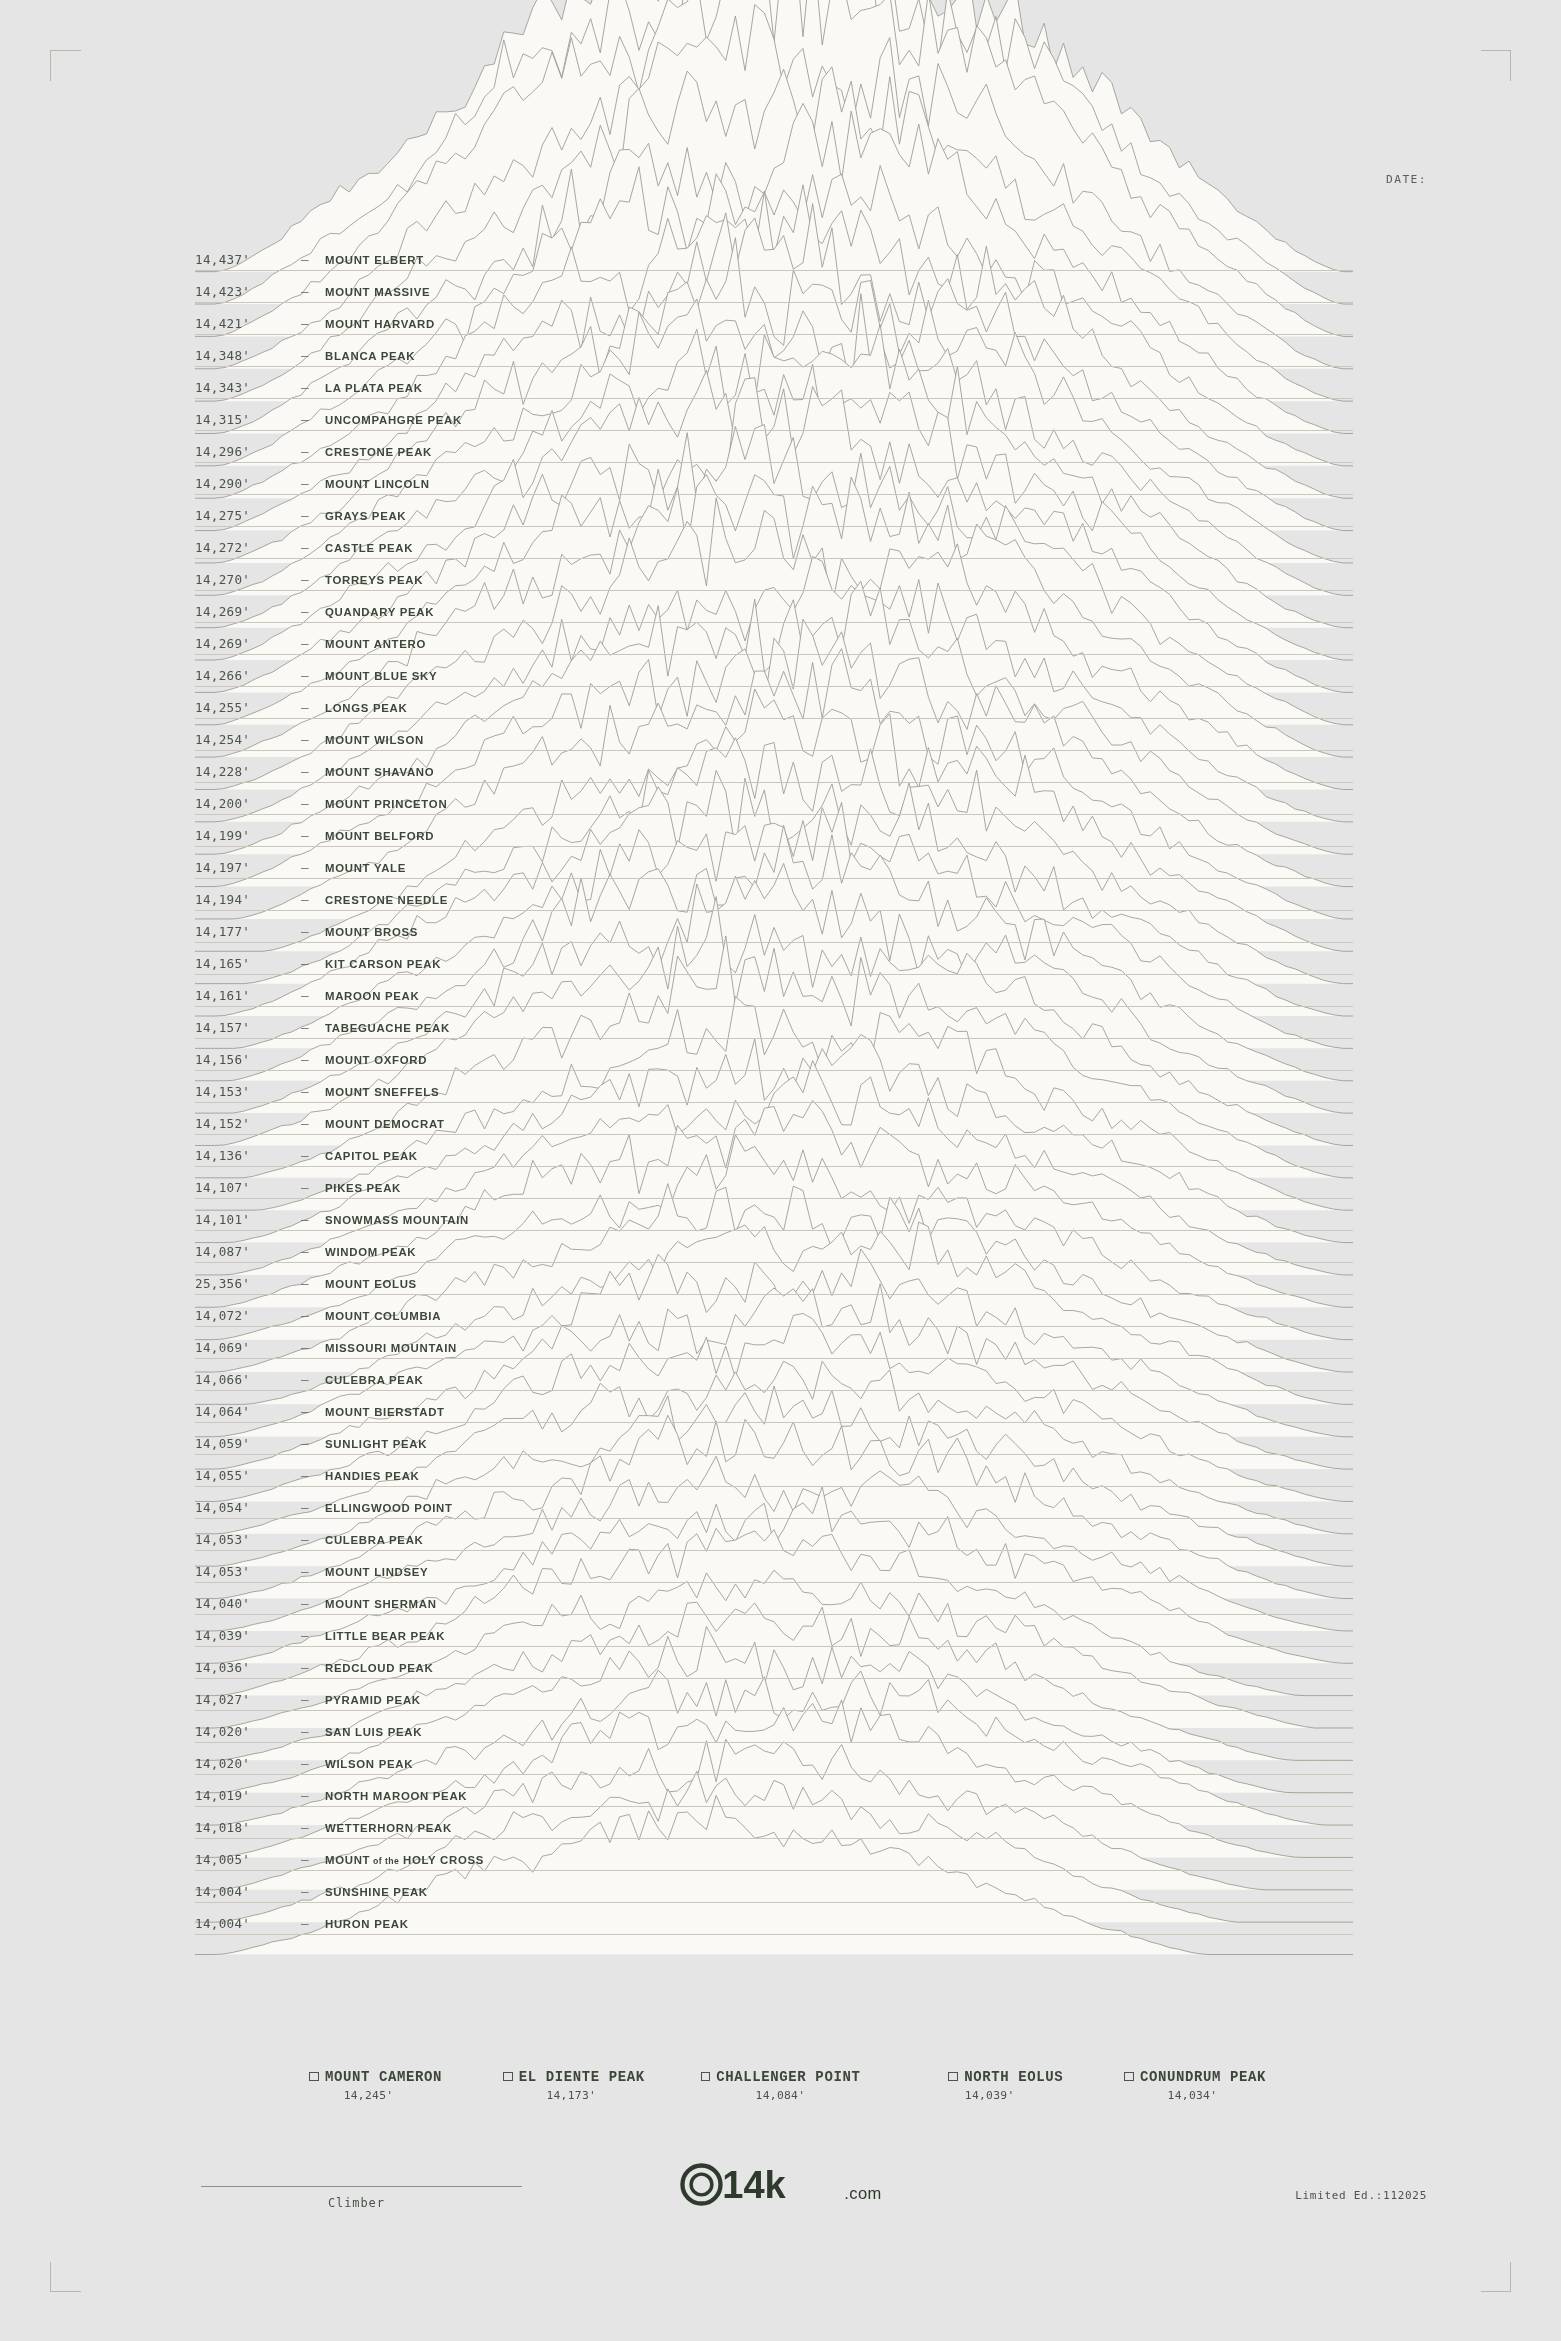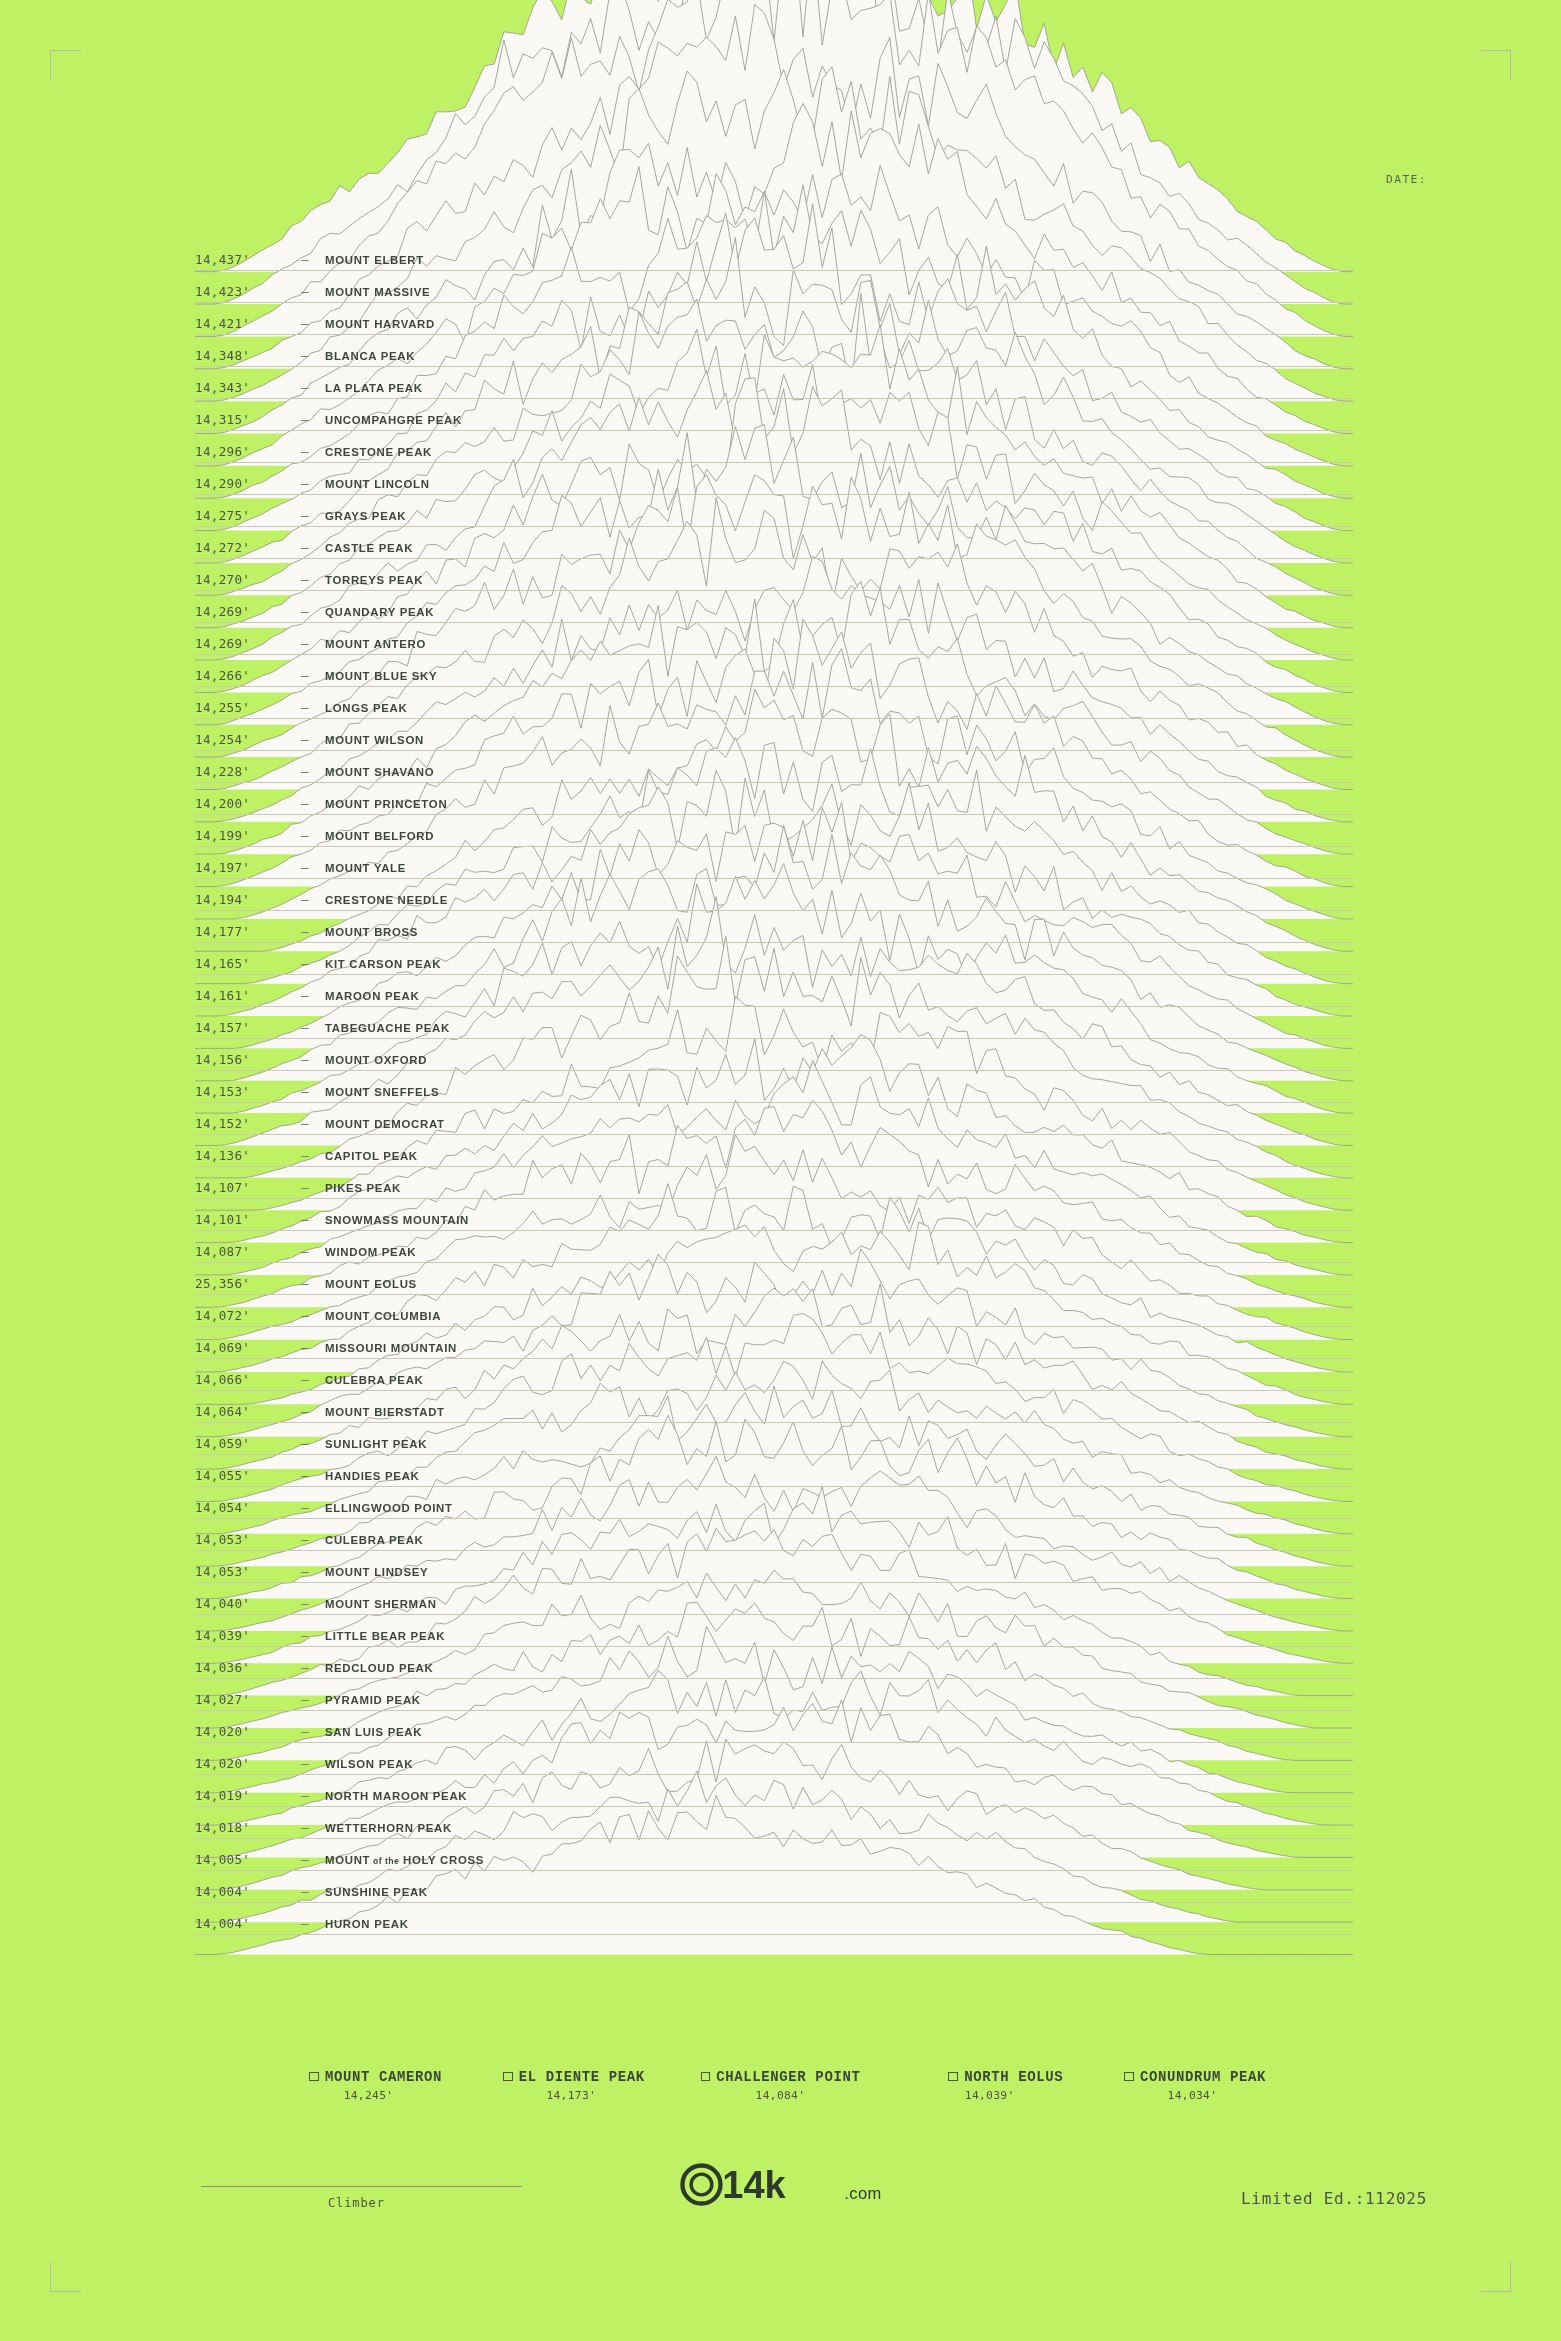--- a/index.html
+++ b/index.html
@@ -11,21 +11,21 @@
     width: 1561px;
     height: 2342px;
     position: relative;
     font-family: "DejaVu Sans Mono", monospace;
     color: #3f4a3f;
     overflow: hidden;
   }
   .poster {
     position: absolute;
     inset: 0;
-    background: #bef264;
+    background: #e5e5e5;
   }
   
   .crop {
     position: absolute;
     width: 29.5px;
     height: 29.5px;
     border-color: #b9b6ab;
     border-style: solid;
     border-width: 0;
   }
@@ -201,21 +201,21 @@
     vertical-align: middle;
     position: relative;
     top: 7px;
     margin-left: 18px;
   }
 
   .edition {
     position: absolute;
     right: 134px;
     top: 2189px;
-    font-size: 16px;
+    font-size: 11px;
     letter-spacing: 0.7px;
     color: #4b5449;
   }
 </style>
 </head>
 <body>
 
 <div class="poster">
 
   <div class="crop tl"></div>

